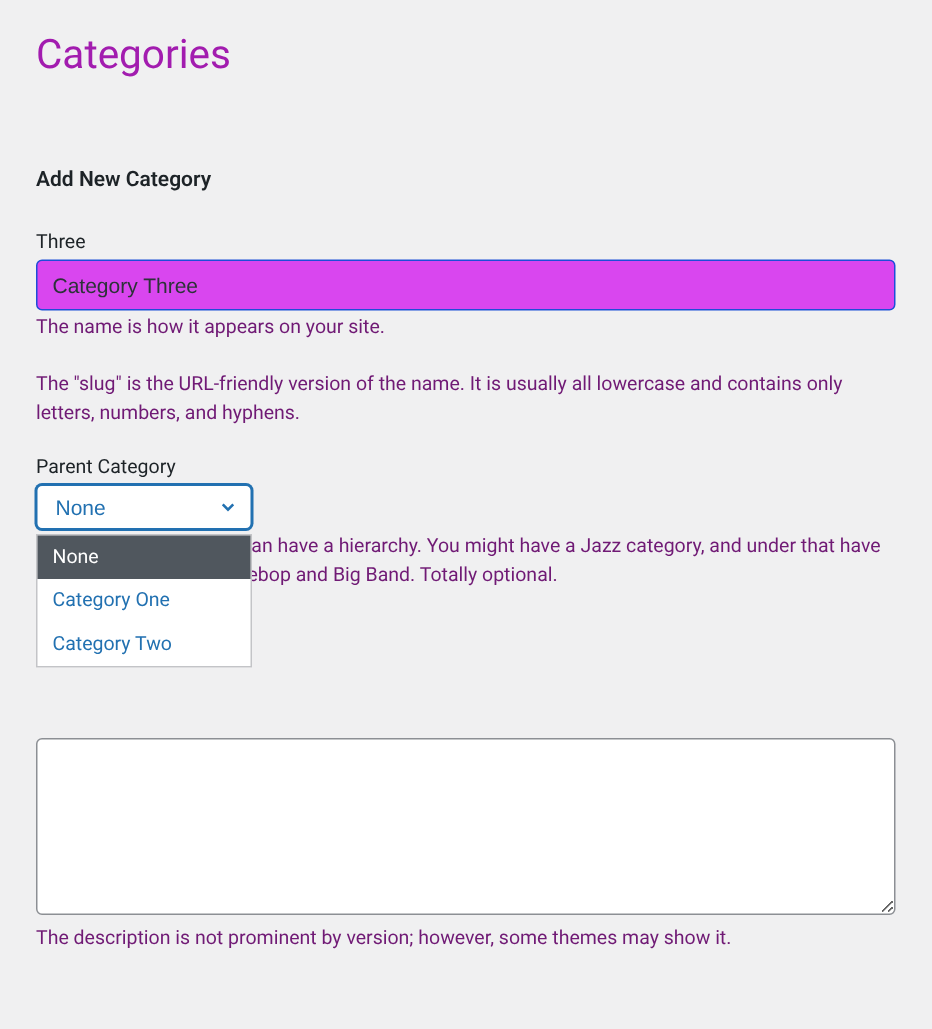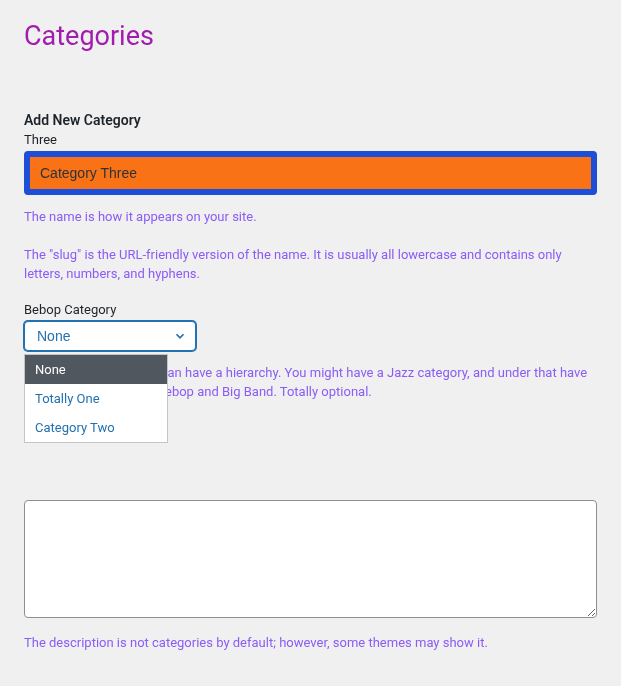--- a/index.html
+++ b/index.html
@@ -17,61 +17,61 @@
     }
     h1 {
       font-size: 27px;
       font-weight: 400;
       margin-bottom: 60px;
       color: #a21caf;
     }
     h2 {
       font-size: 14px;
       font-weight: 600;
-      margin-bottom: 4px;
+      margin-bottom: 26px;
       color: #1d2327;
     }
     .form-field {
       margin-bottom: 18px;
     }
     .form-field label {
       display: block;
       font-size: 13px;
       color: #1d2327;
       margin-bottom: 4px;
     }
     .form-field input[type="text"] {
       width: 100%;
       padding: 5px 10px;
       font-size: 14px;
       line-height: 1.6;
-      border: 6px solid #1d4ed8;
+      border: 1px solid #1d4ed8;
       border-radius: 4px;
-      background: #f97316;
+      background: #d946ef;
       color: #2c3338;
     }
     .form-field textarea {
       width: 100%;
       padding: 5px 10px;
       font-size: 14px;
       border: 1px solid #8c8f94;
       border-radius: 4px;
       background: #fff;
       resize: both;
       height: 118px;
     }
     .help-text {
       font-size: 13px;
-      color: #8b5cf6;
-      margin-top: 12px;
+      color: #701a75;
+      margin-top: 2px;
       line-height: 1.5;
     }
     .select-wrapper {
       position: relative;
-      width: 172px;
+      width: 144px;
     }
     .select-button {
       width: 100%;
       height: 30px;
       padding: 0 28px 0 12px;
       font-size: 14px;
       border: 1px solid #2271b1;
       border-radius: 4px;
       background: #fff;
       color: #2271b1;
@@ -127,36 +127,36 @@
   <label>Three</label>
   <input type="text" value="Category Three" style="">
   <p class="help-text">The name is how it appears on your site.</p>
 </div>
 
 <div class="form-field">
   <p class="help-text">The "slug" is the URL-friendly version of the name. It is usually all lowercase and contains only letters, numbers, and hyphens.</p>
 </div>
 
 <div class="form-field">
-  <label>Bebop Category</label>
+  <label>Parent Category</label>
   <div class="select-wrapper">
     <button class="select-button">
       <span>None</span>
       <span class="chevron">
         <svg viewBox="0 0 16 16" fill="none" stroke="currentColor" stroke-width="2">
           <path d="M4 6l4 4 4-4"></path>
         </svg>
       </span>
     </button>
     <ul class="dropdown-list">
       <li class="selected">None</li>
-      <li>Totally One</li>
+      <li>Category One</li>
       <li>Category Two</li>
     </ul>
   </div>
   <p class="help-text">Categories, unlike tags, can have a hierarchy. You might have a Jazz category, and under that have children categories for Bebop and Big Band. Totally optional.</p>
 </div>
 
 <div class="form-field">
   <div class="desc-label-gap"></div>
   <textarea style=""></textarea>
-  <p class="help-text">The description is not categories by default; however, some themes may show it.</p>
+  <p class="help-text">The description is not prominent by version; however, some themes may show it.</p>
 </div>
 
 </body></html>

